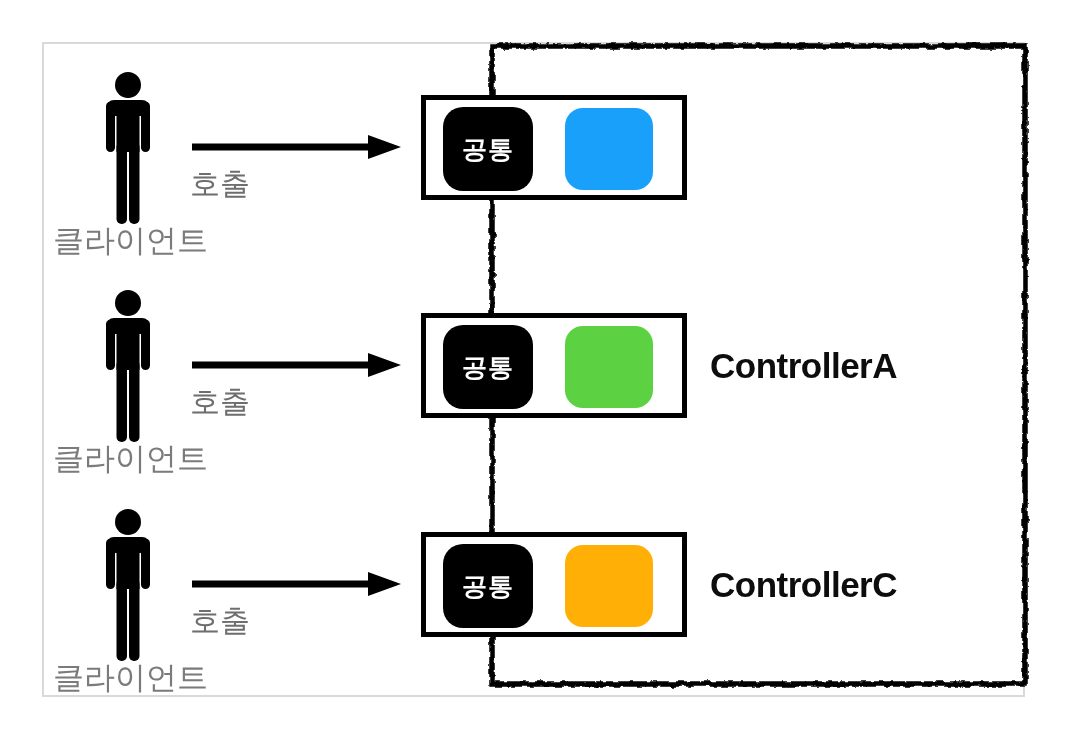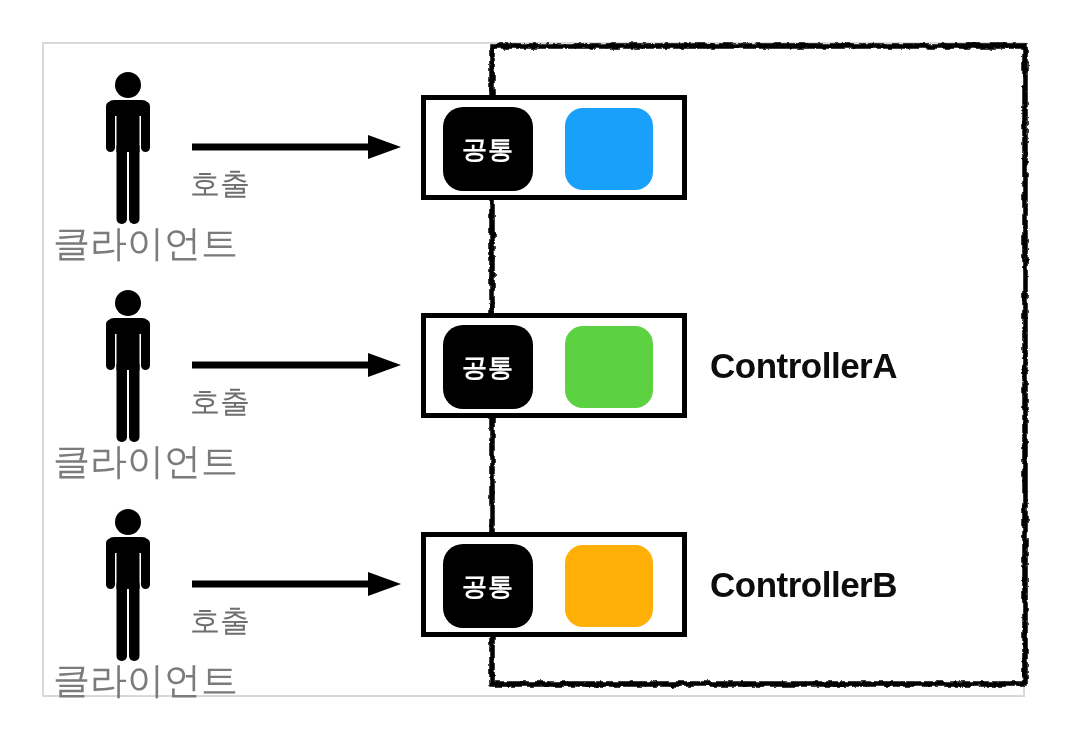--- a/index.html
+++ b/index.html
@@ -14,21 +14,21 @@
     border:2px solid #d9d9d9;background:#ffffff;z-index:0;
   }
   
   .boundary-svg{position:absolute;left:486px;top:40px;width:545px;height:650px;z-index:1;}
   
   .row{position:absolute;left:42px;width:995px;height:218px;z-index:2;}
   .row-a{top:70px;} .row-b{top:288px;} .row-c{top:507px;}
   
   .client{position:absolute;left:11px;top:0;width:150px;text-align:center;}
   .person{width:62px;height:152px;display:block;margin:2px auto 0;}
-  .client-label{font-size:37px;line-height:1.05;color:#7b7b7b;margin-top:1px;white-space:nowrap;}
+  .client-label{font-size:31px;line-height:1.05;color:#7b7b7b;margin-top:1px;white-space:nowrap;}
   
   .arrow{position:absolute;left:148px;top:64px;width:212px;height:26px;}
   .arrow-label{position:absolute;left:148px;top:94px;width:212px;
                font-size:30px;color:#6e6e6e;}
   
   .controller-box{
     position:absolute;left:379px;top:25px;width:256px;height:95px;
     background:#ffffff;border:5px solid #000;box-sizing:content-box;
   }
   .badge{
@@ -121,14 +121,14 @@
   </div>
   <svg class="arrow" viewBox="0 0 212 26">
     <line x1="2" y1="13" x2="182" y2="13" stroke="#000" stroke-width="7"></line>
     <polygon points="178,1 211,13 178,25" fill="#000"></polygon>
   </svg>
   <div class="arrow-label">호출</div>
   <div class="controller-box">
     <div class="badge" style="background-color: rgb(0, 0, 0);">공통</div>
     <div class="color-chip" style="background-color: rgb(255, 175, 5);"></div>
   </div>
-  <div class="controller-label">ControllerB</div>
+  <div class="controller-label">ControllerC</div>
 </div>
 
 </body></html>

